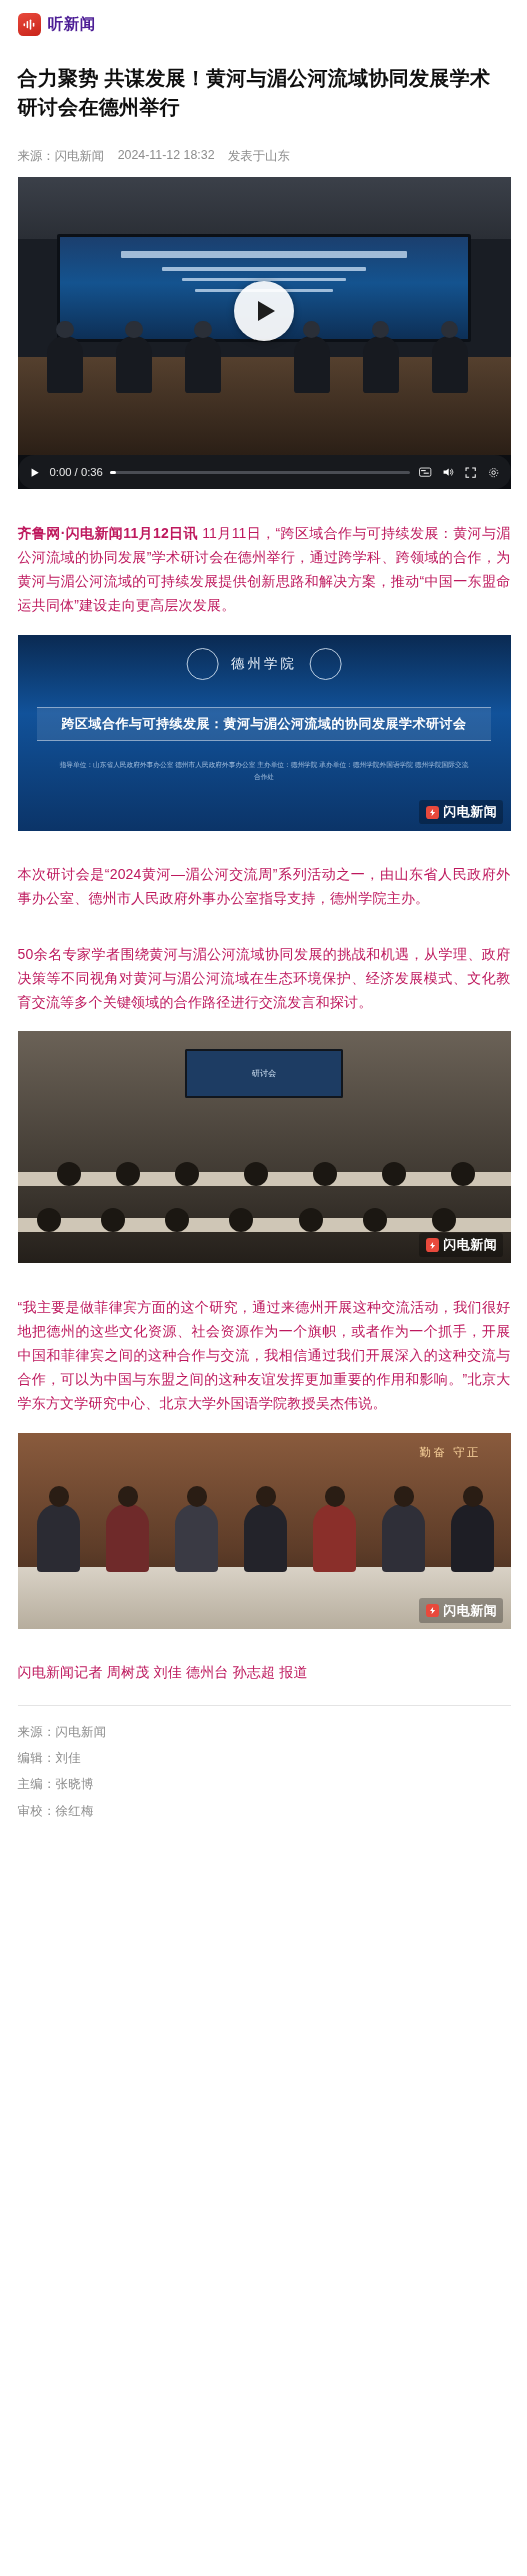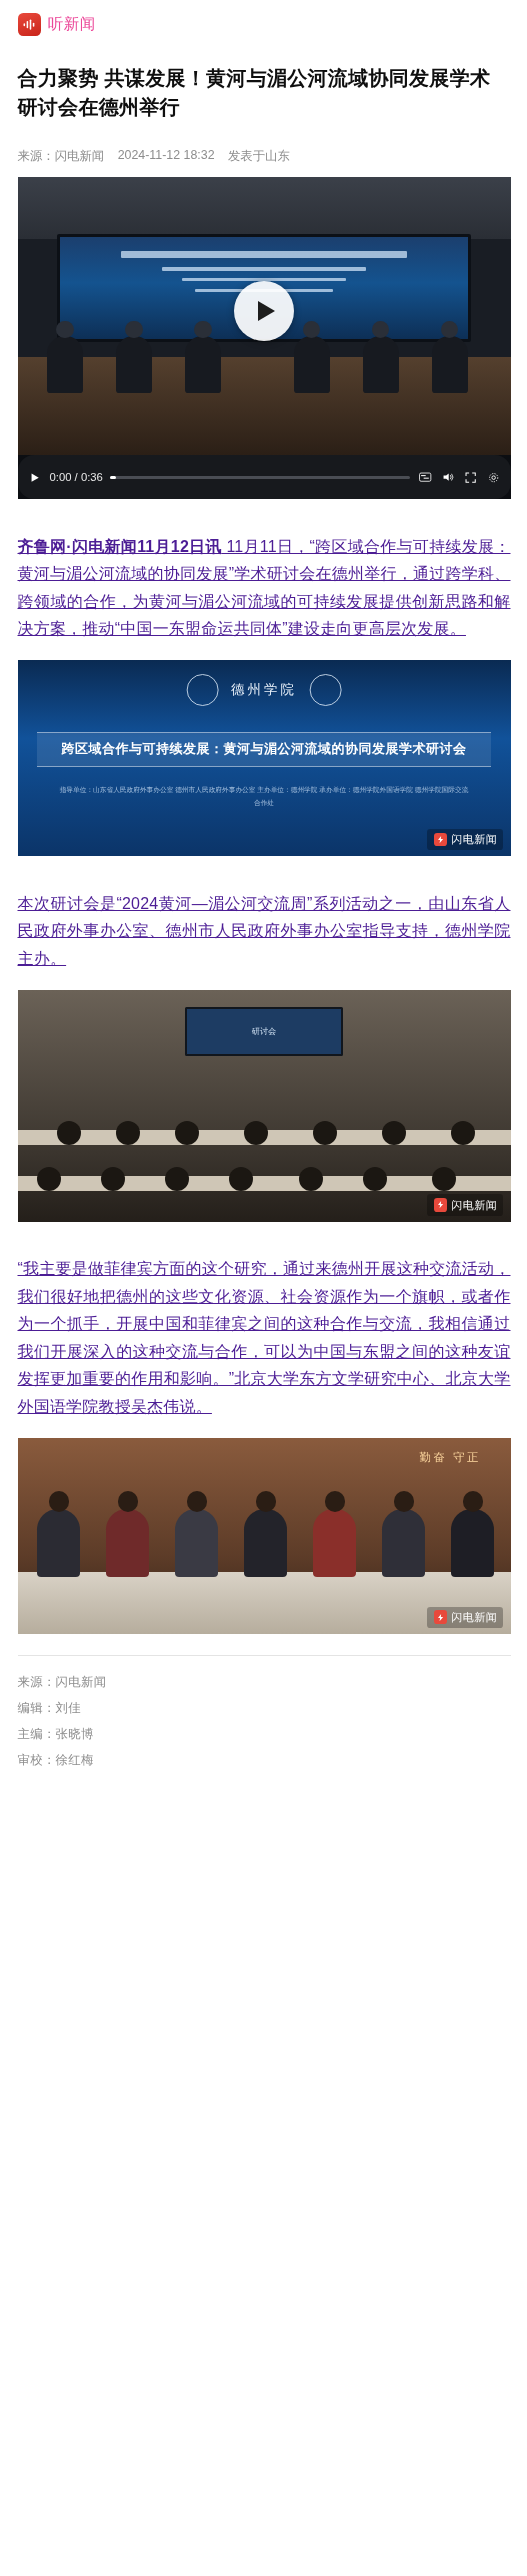--- a/index.html
+++ b/index.html
@@ -28,22 +28,22 @@
   .logo-badge {
     width: 23px; height: 23px;
     border-radius: 5.2px;
     background: linear-gradient(160deg, #e8493c 0%, #c9241a 100%);
     display: flex; align-items: center; justify-content: center;
     flex: none;
   }
   .logo-badge svg { display:block; }
   .topbar-title {
     font-size: 15.5px;
-    color: #ec4899;
-    font-weight: 400;
+    color: #4c1d95;
+    font-weight: 700;
     letter-spacing: 0.5px;
   }
   
   .headline {
     padding: 9.3px 17.5px 0 17.5px;
     font-size: 20px;
     line-height: 1.42;
     font-weight: bold;
     color: #0f0f0f;
     letter-spacing: 0.3px;
@@ -113,21 +113,21 @@
     border-top: 10.8px solid transparent;
     border-bottom: 10.8px solid transparent;
     margin-left: 5.2px;
   }
   .video-controls {
     display: flex;
     align-items: center;
     gap: 7.2px;
     background: #17191d;
     padding: 8.2px 9.3px;
-    height: 44px;
+    height: 34px;
     border-radius: 16px;
   }
   .vc-time {
     color: #e9e9e9;
     font-size: 11.3px;
     font-family: "Liberation Sans", sans-serif;
     white-space: nowrap;
   }
   .vc-bar {
     flex: 1;
@@ -144,26 +144,25 @@
   }
   .vc-icon {
     width: 15.5px; height: 15.5px;
     display:flex; align-items:center; justify-content:center;
     flex: none;
   }
   .vc-icon svg { display:block; }
   
   .body-block {
     padding: 17.5px 17.5px 0 17.5px;
-    font-size: 16px;
+    font-size: 14px;
     line-height: 1.72;
-    color: #4c1d95;
+    color: #be185d;
     letter-spacing: 0.2px;
     text-align: justify;
-    text-decoration: underline;
   }
   
   .figure {
     margin: 17.5px 17.5px 0 17.5px;
     position: relative;
     overflow: hidden;
     background: #222;
   }
   .fig-watermark {
     position: absolute;
@@ -172,21 +171,21 @@
     background: rgba(0,0,0,.28);
     padding: 3.1px 6.2px;
     border-radius: 3.1px;
   }
   .fig-watermark .wm-dot {
     width: 13.4px; height: 13.4px; border-radius: 3.1px;
     background: #e8493c;
     display:flex;align-items:center;justify-content:center;
   }
   .fig-watermark .wm-text {
-    color: #fff; font-size: 11px; letter-spacing: 0.5px;
+    color: #fff; font-size: 13px; letter-spacing: 0.5px; font-weight: bold;
   }
   
   .fig1 {
     height: 196px;
     background: linear-gradient(180deg,#0a2a52 0%, #11529a 40%, #0b3468 100%);
     position: relative;
     text-decoration: underline;
   }
   .fig1 .seal {
     position:absolute; top:13.4px; left:50%; transform:translateX(-50%);
@@ -375,20 +374,21 @@
         <svg width="7.2" height="7.2" viewBox="0 0 14 14">
             <polygon points="8,0 2,8 6,8 5,14 12,6 7.5,6" fill="#fff"></polygon>
           </svg>
       </div>
       <div class="wm-text">闪电新闻</div>
     </div>
   </div>
 
   <p class="body-block">本次研讨会是“2024黄河—湄公河交流周”系列活动之一，由山东省人民政府外事办公室、德州市人民政府外事办公室指导支持，德州学院主办。</p>
 
+  <p class="body-block">50余名专家学者围绕黄河与湄公河流域协同发展的挑战和机遇，从学理、政府决策等不同视角对黄河与湄公河流域在生态环境保护、经济发展模式、文化教育交流等多个关键领域的合作路径进行交流发言和探讨。</p>
 
   <div class="figure">
     <div class="fig2">
       <div class="f2-screen">研讨会</div>
       <div class="row" style="bottom:77px">
         <div class="desk" style="bottom:0"></div>
         <div class="head" style="left:8%"></div>
           <div class="head" style="left:20%"></div>
         <div class="head" style="left:32%"></div>
           <div class="head" style="left:46%"></div>
@@ -435,20 +435,21 @@
       <div class="wm-dot">
         <svg width="7.2" height="7.2" viewBox="0 0 14 14">
             <polygon points="8,0 2,8 6,8 5,14 12,6 7.5,6" fill="#fff"></polygon>
           </svg>
       </div>
       <div class="wm-text">闪电新闻</div>
     </div>
   </div>
 
 
+  <p class="body-block">闪电新闻记者 周树茂 刘佳 德州台 孙志超 报道</p>
 
   <div class="source-block">
     <div>来源：闪电新闻</div>
     <div>编辑：刘佳</div>
     <div>主编：张晓博</div>
     <div>审校：徐红梅</div>
   </div>
 
 </div>
 

